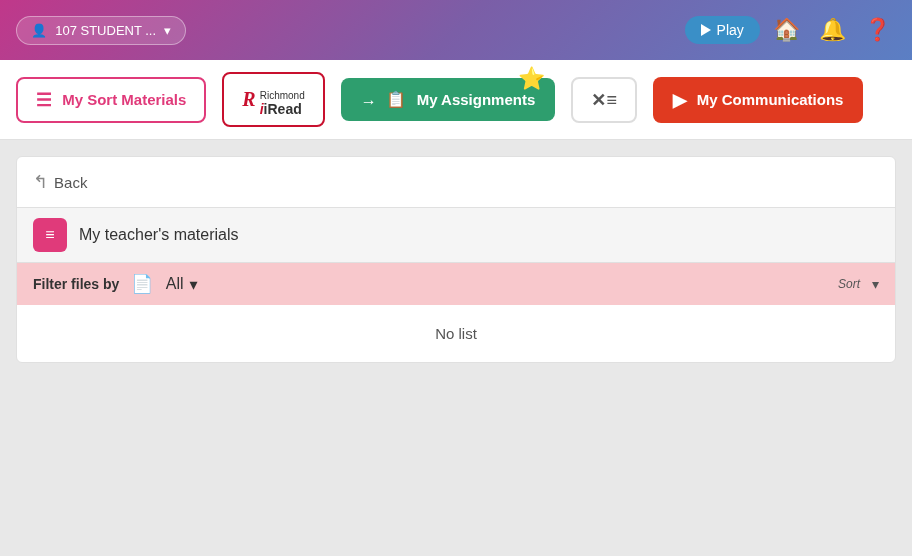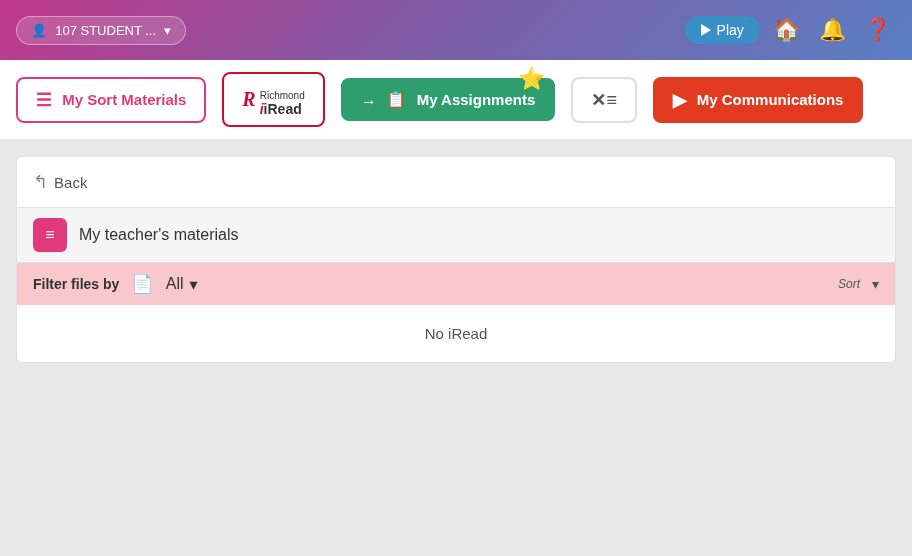--- a/index.html
+++ b/index.html
@@ -312,15 +312,15 @@
     <div class="filter-select">
       <span>All</span>
       <span>▾</span>
     </div>
     <div class="filter-spacer"></div>
     <span class="sort-label">Sort</span>
     <span class="sort-chevron">▾</span>
   </div>
 
   <div class="no-files-row">
-    <span>No iRead</span>
+    <span>No list</span>
   </div>
 </div>
 
 </body></html>

